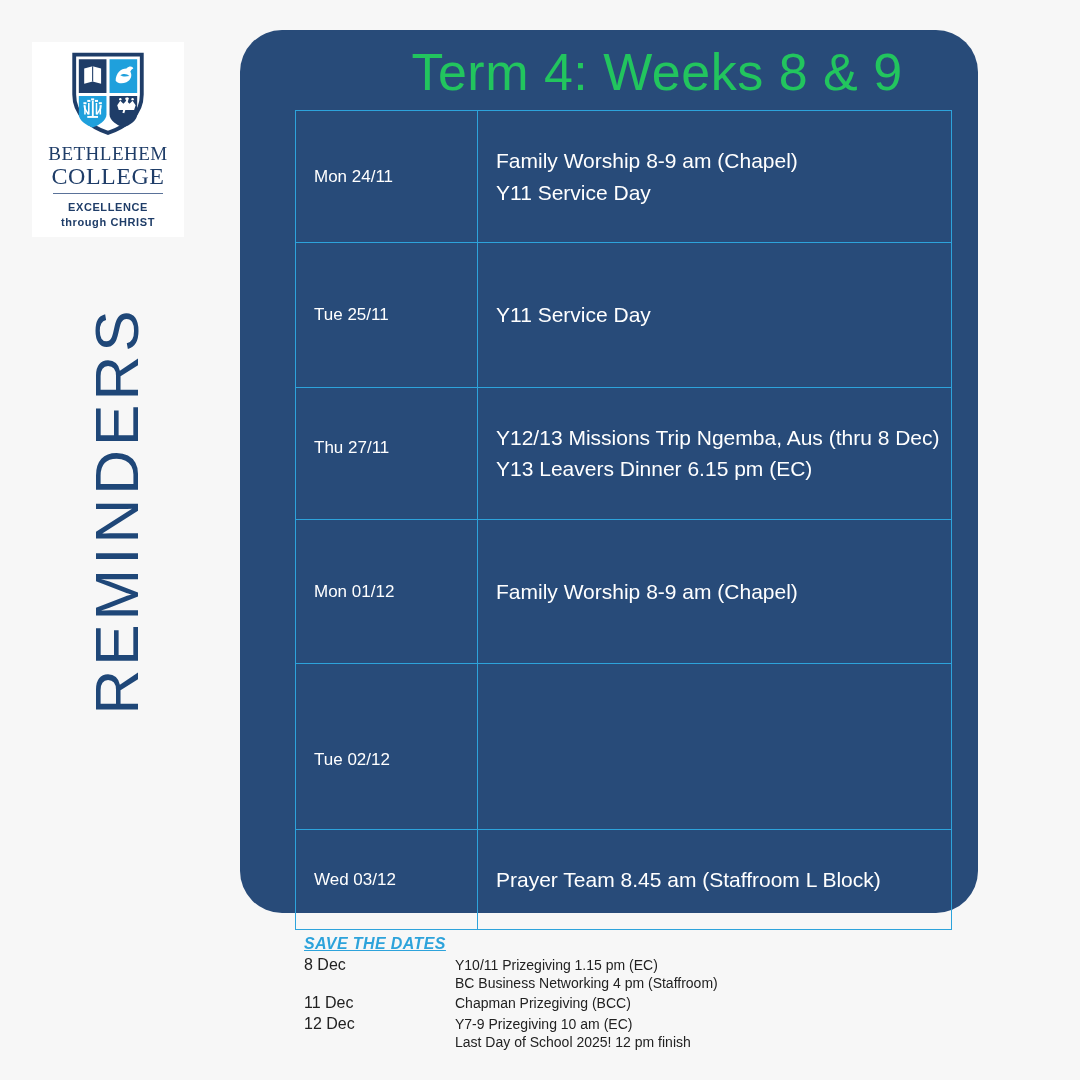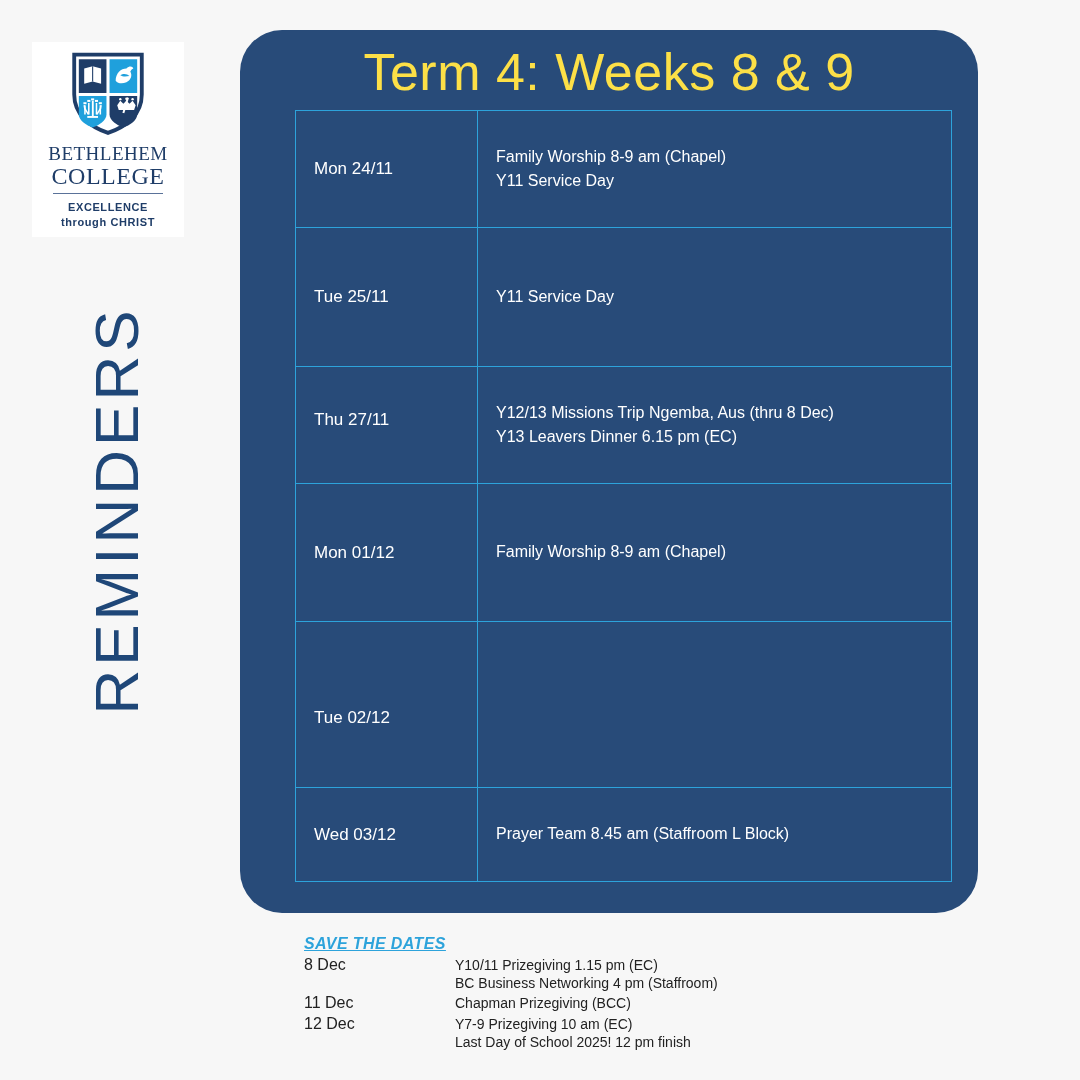--- a/index.html
+++ b/index.html
@@ -95,42 +95,43 @@
     border-radius: 42px;
     box-sizing: border-box;
   }
 
   #card-title {
     position: absolute;
     left: 0;
     top: 12px;
     width: 738px;
     text-align: center;
-    color: #fde047;
+    color: #22c55e;
     font-size: 52px;
     font-weight: 300;
     letter-spacing: 0.5px;
     font-family: "Liberation Sans", sans-serif;
+    padding-left: 48px;
   }
 
   
   #schedule-table {
     position: absolute;
     left: 55px;
     top: 80px;
     width: 618px;
     border-collapse: collapse;
     table-layout: fixed;
   }
   #schedule-table td {
     border: 1px solid #2da3db;
     color: #ffffff;
     vertical-align: middle;
     padding: 0 0 0 18px;
-    font-size: 16px;
+    font-size: 21px;
     line-height: 1.5;
     font-family: "Liberation Sans", sans-serif;
   }
   #schedule-table td.day-cell {
     width: 163px;
     font-size: 17px;
   }
   #schedule-table td.events-cell {
     width: 455px;
   }

